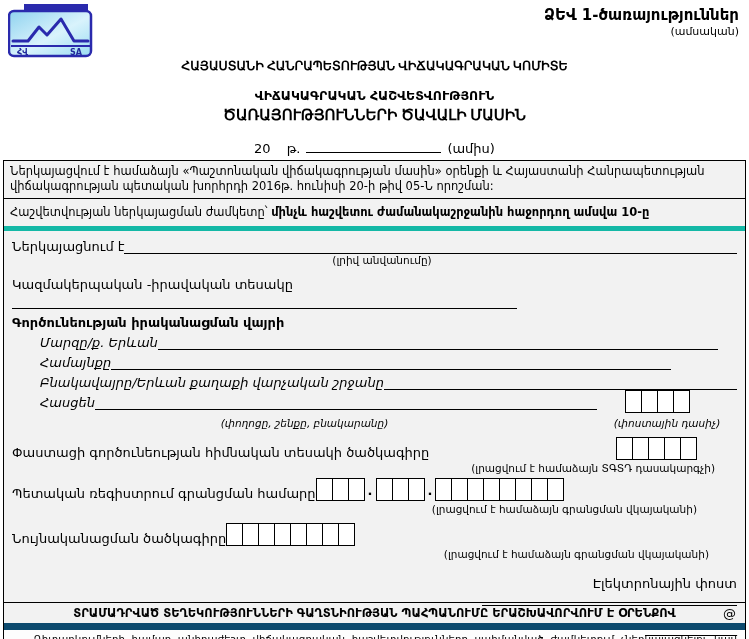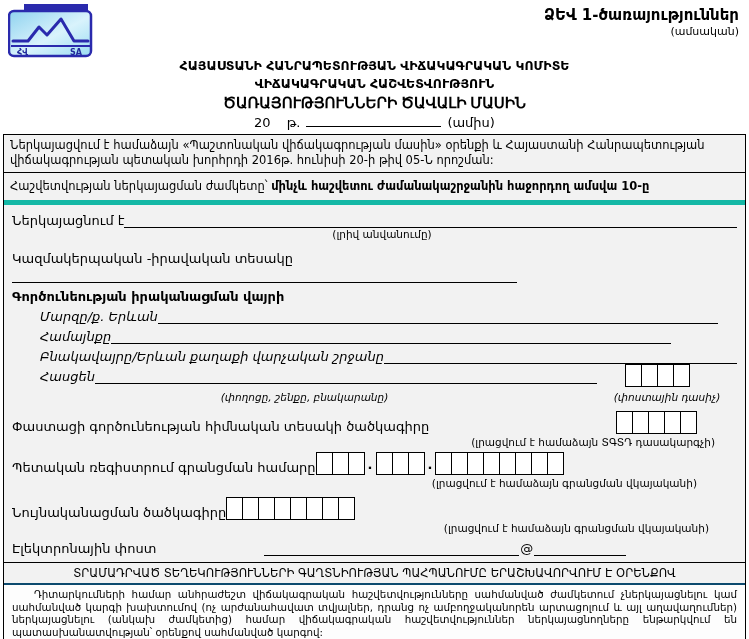--- a/index.html
+++ b/index.html
@@ -7,24 +7,24 @@
   body { font-family:"DejaVu Sans", "Liberation Sans", sans-serif; color:#000; }
   .page { position:relative; width:749px; height:639px; background:#fff; overflow:hidden; }
 
   
   .hdr { position:relative; height:42px; }
   .logo { position:absolute; left:8px; top:4px; width:86px; height:54px; }
   .hdr-right { position:absolute; right:10px; top:6px; text-align:right; }
   .form-code { font-size:15px; font-weight:bold; }
   .form-period { font-size:11px; margin-top:1px; }
 
-  .org1 { text-align:center; font-weight:bold; font-size:12.5px; margin-top:16px; }
-  .org2 { text-align:center; font-weight:bold; font-size:12.5px; margin-top:3px; }
+  .org1 { text-align:center; font-weight:bold; font-size:12.5px; margin-top:16px;font-family:Liberation Serif, serif; }
+  .org2 { text-align:center; font-weight:bold; font-size:12.5px; margin-top:14px; }
   .title { text-align:center; font-weight:bold; font-size:15px; margin-top:3px;font-family:Liberation Serif, serif; }
-  .dateline { text-align:center; font-size:13px; margin-top:2px; height:18px; }
+  .dateline { text-align:center; font-size:13px; margin-top:16px; height:18px; }
   .dateline .yline { display:inline-block; width:135px; border-bottom:1px solid #000; height:13px; margin:0 6px; }
   .dateline .gap { display:inline-block; width:16px; }
 
   
   .box { margin:2px 3px 0 3px; border:1px solid #000; background:#f2f2f2; }
   .r-legal { font-size:11.5px; line-height:15px; padding:3px 6px 4px 6px; border-bottom:1px solid #000; }
   .r-deadline { font-size:11.5px; padding:6px 6px 7px 6px; border-bottom:5px solid #14b8a6; }
   .r-deadline b { font-size:11.5px; }
 
   .main { padding:6px 8px 0 8px; }
@@ -62,27 +62,27 @@
   .row-register { margin-top:4px; }
   .reg-group { display:inline-flex; align-items:flex-end; margin-right:46px; }
   .reg-dot { font-weight:bold; padding:0 3px; line-height:20px; }
   .cap-register { margin-right:40px; margin-top:2px; }
   .row-id { margin-top:8px; }
   .id-boxes, .tin-boxes { margin-right:78px; }
   .cap-id { margin-right:28px; margin-top:2px; }
   .row-tin { margin-top:4px; }
   .row-phone { margin-top:8px; height:20px; }
   .phone-line { width:350px; margin-left:18px; }
-  .row-email { margin-top:2px; height:20px; }
+  .row-email { margin-top:16px; height:20px;flex-direction:column; }
   .email-line1 { width:255px; margin-left:108px; }
   .email-line2 { width:92px; }
   .at { padding:0 1px; }
 
-  .r-conf { border-top:1px solid #000; border-bottom:2px solid #0c4a6e; text-align:center;
-            font-weight:normal; font-size:11.5px; padding:3px 2px; margin-top:6px; }
+  .r-conf { border-top:1px solid #000; border-bottom:7px solid #0c4a6e; text-align:center;
+            font-weight:bold; font-size:11.5px; padding:3px 2px; margin-top:6px; }
   .r-liab { background:#fdfdfd; font-size:10.3px; line-height:12.5px; text-align:justify;
             padding:3px 8px 4px 8px; }
   .r-liab .ind { display:inline-block; width:22px; }
 </style>
 </head>
 <body>
 
 <div class="page">
 
   <div class="hdr">

